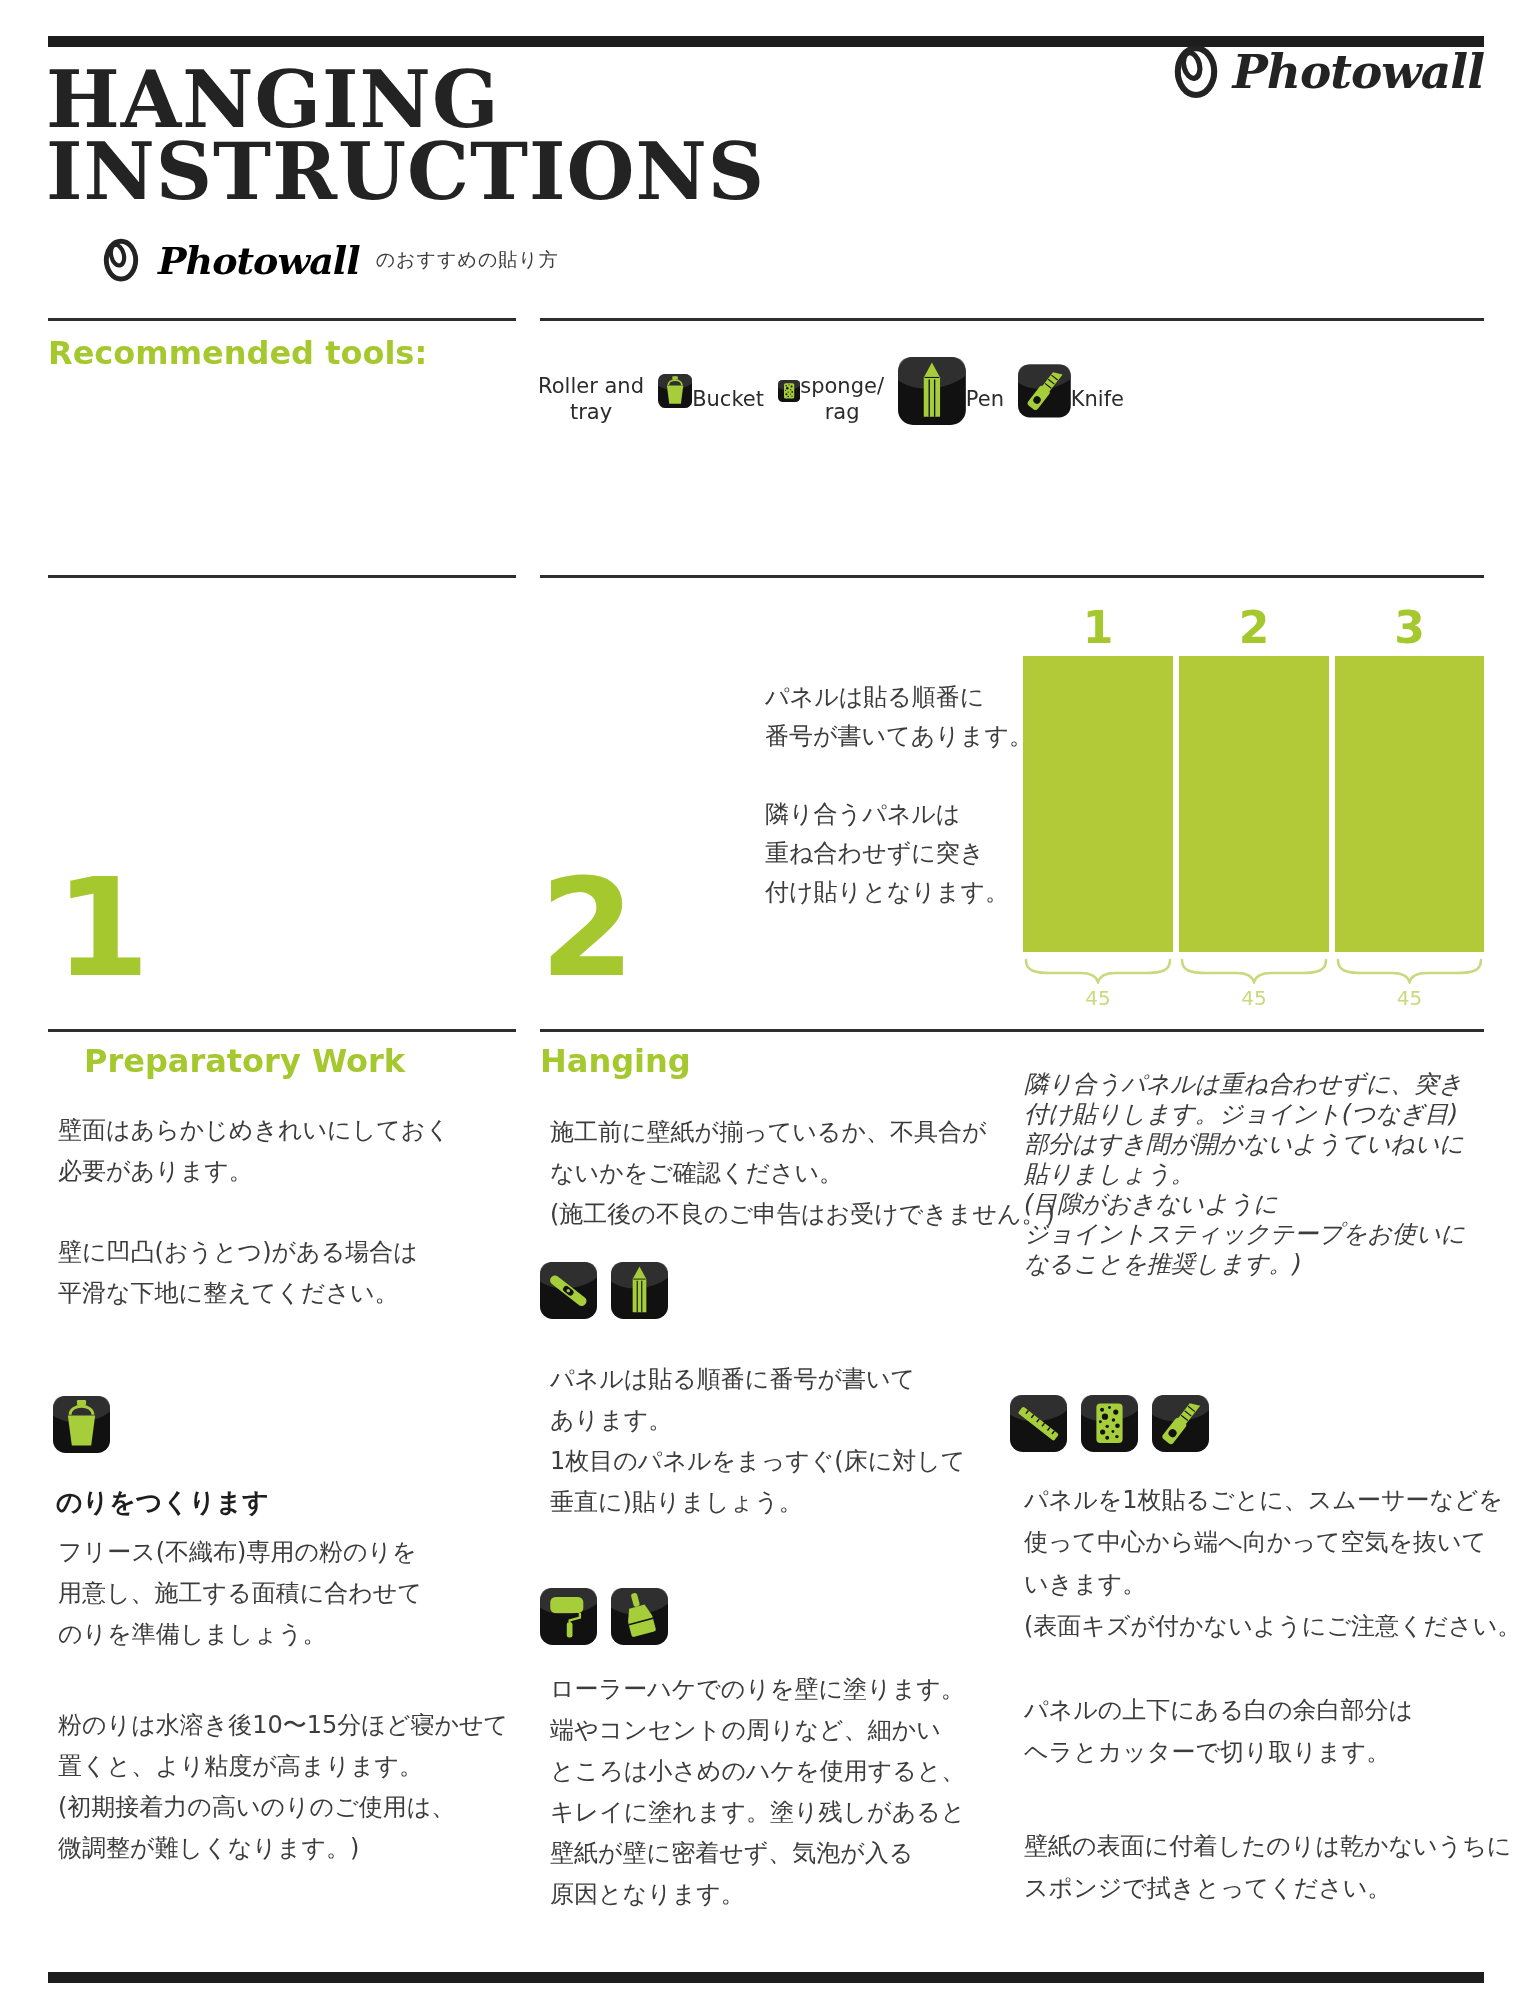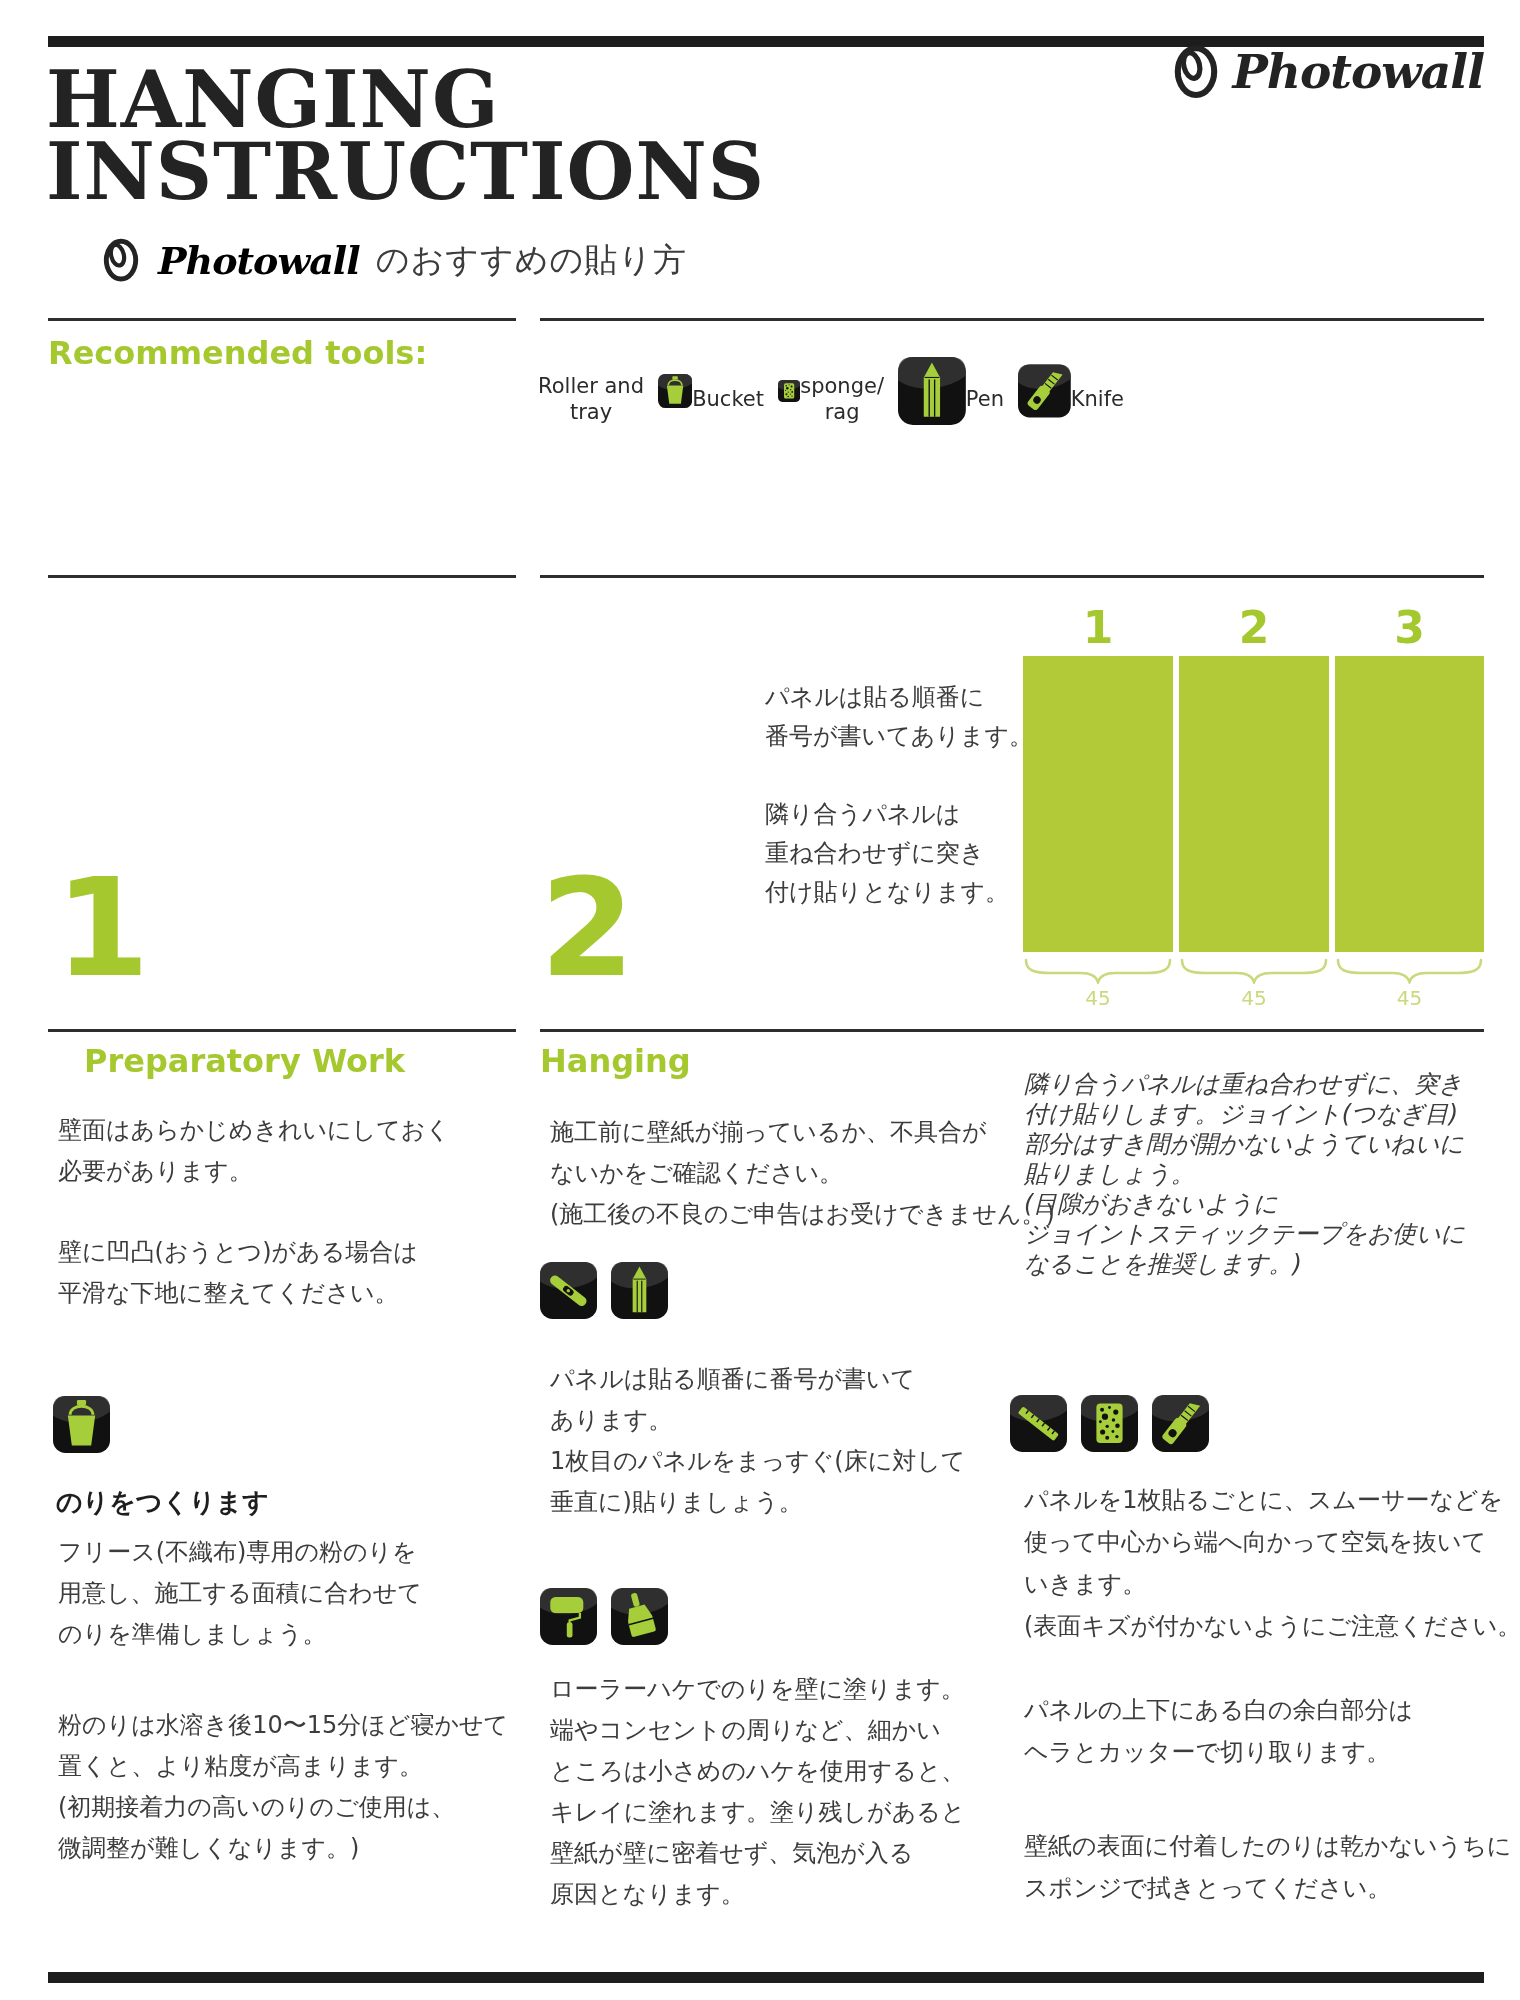--- a/index.html
+++ b/index.html
@@ -14,21 +14,21 @@
   .bar.bottom{top:1972px;}
   .rule{position:absolute;height:3px;background:var(--rule);}
   .title{position:absolute;left:46px;top:64px;font-family:"DejaVu Serif","Liberation Serif",serif;
          font-weight:bold;font-size:78px;line-height:72px;letter-spacing:1px;color:var(--ink);white-space:pre;}
   .brand{display:flex;align-items:center;gap:10px;color:var(--ink);}
   .brand-lg{position:absolute;top:38px;right:36px;}
   .brand-text{font-family:"DejaVu Serif","Liberation Serif",serif;font-style:italic;font-weight:bold;letter-spacing:-1px;}
   .brand-lg .brand-text{font-size:47px;}
   .subtitle{position:absolute;left:100px;top:232px;display:flex;align-items:center;gap:16px;}
   .subtitle .brand-text{font-size:38px;}
-  .sub-jp{font-size:33px;color:var(--body);letter-spacing:1px;font-family:Liberation Serif, serif;}
+  .sub-jp{font-size:19px;color:var(--body);letter-spacing:1px;font-family:Liberation Serif, serif;}
   .sec-head{position:absolute;font-size:32px;font-weight:bold;color:var(--accent);letter-spacing:0px;}
   .tools-row{position:absolute;left:538px;top:338px;display:flex;gap:14px;}
   .tool-cell{width:106px;display:flex;flex-direction:row;align-items:center;}
   .tile{display:block;}
   .tile-lg{width:106px;height:106px;}
   .tile-sm{width:57px;height:57px;}
   .tool-label{margin-top:16px;font-size:21px;line-height:26px;color:#2b2b2b;text-align:center;white-space:pre;}
   .bignum{position:absolute;font-size:136px;line-height:120px;font-weight:bold;color:var(--accent);font-family:"DejaVu Sans",sans-serif;}
   .jp{position:absolute;font-size:24px;line-height:41px;color:var(--body);white-space:pre;}
   .jp-note{line-height:39px;}

